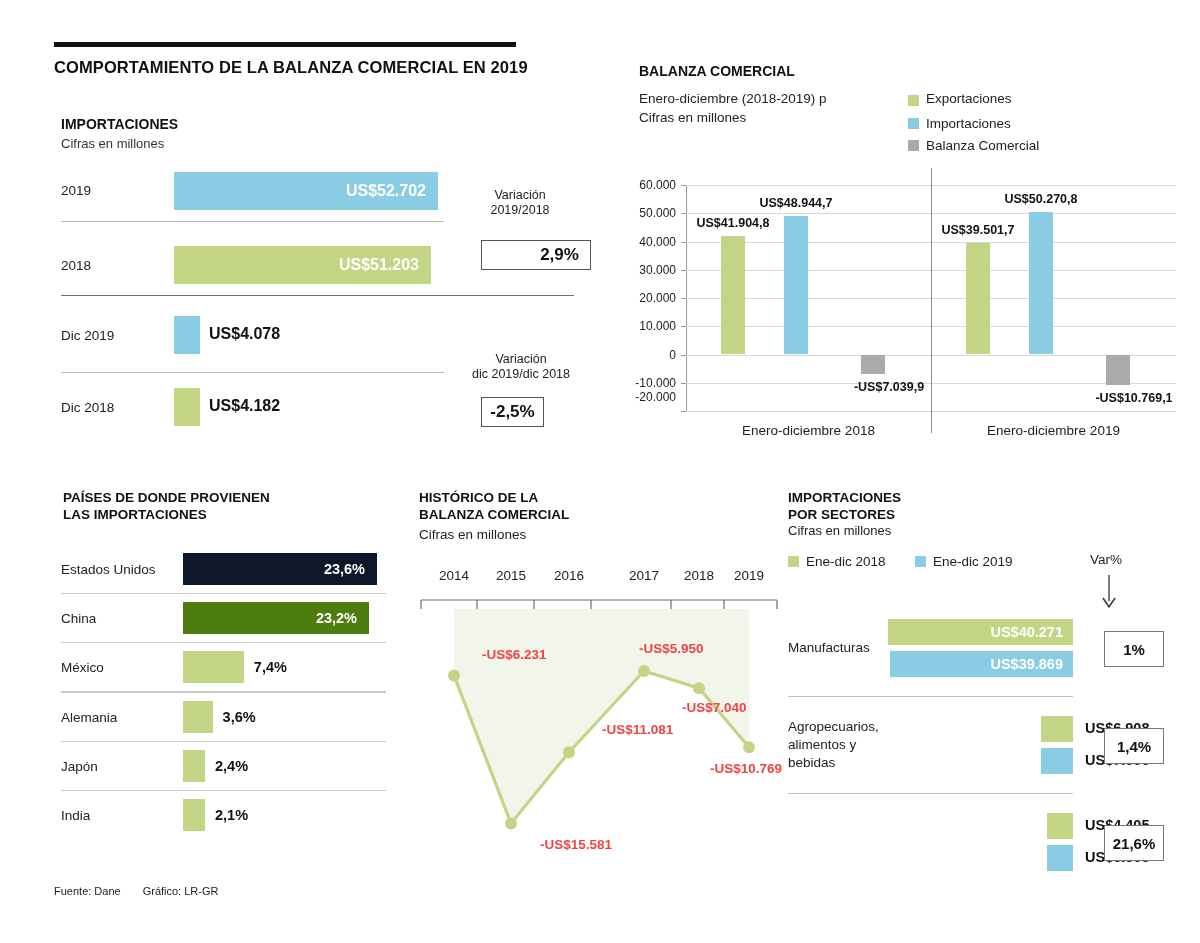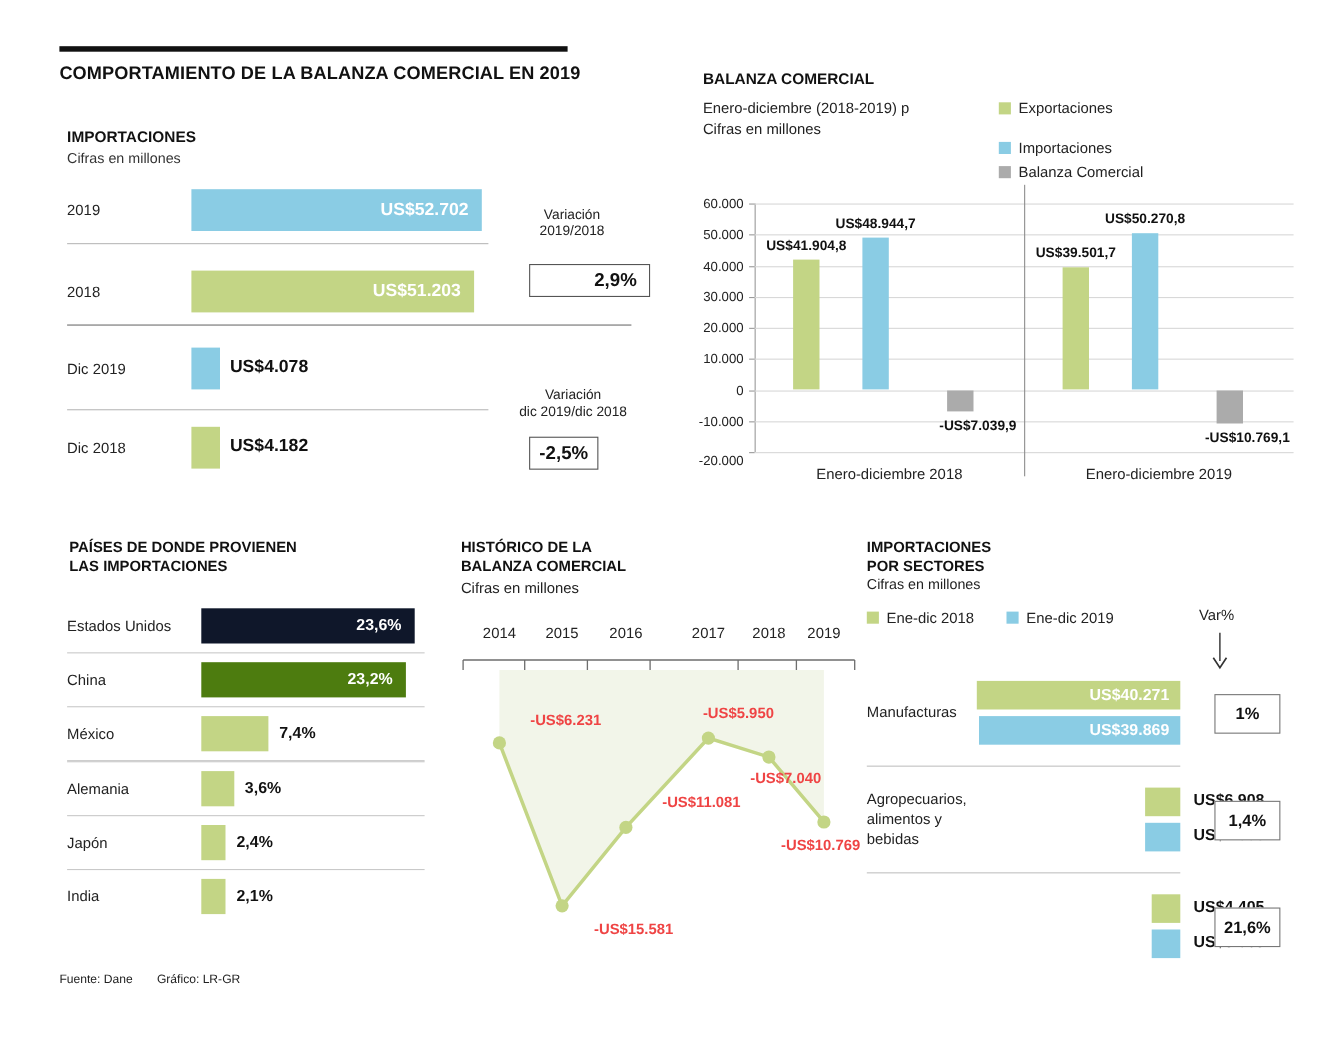--- a/index.html
+++ b/index.html
@@ -205,21 +205,21 @@
   <div>Variación</div>
   <div>dic 2019/dic 2018</div>
 </div>
 <div class="abs var-box" style="left:481px; top:397px; width:61px; height:28px;">-2,5%</div>
 
 <div class="abs" id="bc-title">BALANZA COMERCIAL</div>
 <div class="abs" id="bc-sub1">Enero-diciembre (2018-2019) p</div>
 <div class="abs" id="bc-sub2">Cifras en millones</div>
 
 <div class="abs" style="left:908px; top:91px;">
-  <div class="legend-item" style="margin-bottom:21px;">
+  <div class="legend-item" style="margin-bottom:10px;align-items:flex-end;">
     <span class="legend-swatch" style="background:#c3d585;"></span>
     <span>Exportaciones</span>
   </div>
   <div class="legend-item" style="margin-bottom:7px;">
     <span class="legend-swatch" style="background:#8accE4;"></span>
     <span>Importaciones</span>
   </div>
   <div class="legend-item">
     <span class="legend-swatch" style="background:#ababab;"></span>
     <span>Balanza Comercial</span>
@@ -249,21 +249,21 @@
       <div class="ytick-label" style="top: 84.75px; right: 500px;">30.000</div>
       <div class="ytick-mark" style="top: 84.75px;"></div>
       <div class="ytick-label" style="top: 113px; right: 500px;">20.000</div>
       <div class="ytick-mark" style="top: 113px;"></div>
       <div class="ytick-label" style="top: 141.25px; right: 500px;">10.000</div>
       <div class="ytick-mark" style="top: 141.25px;"></div>
       <div class="ytick-label" style="top: 169.5px; right: 500px;">0</div>
       <div class="ytick-mark" style="top: 169.5px;"></div>
       <div class="ytick-label" style="top: 197.75px; right: 500px;">-10.000</div>
       <div class="ytick-mark" style="top: 197.75px;"></div>
-      <div class="ytick-label" style="top: 234px; right: 500px; text-align: right;">-20.000</div>
+      <div class="ytick-label" style="top: 212px; right: 500px; text-align: right;">-20.000</div>
       <div class="ytick-mark" style="top: 226px;"></div>
     </div>
   <div id="plot-bars">
       <div class="vbar" style="left: 35px; top: 51.1189px; width: 24px; height: 118.381px; background: rgb(195, 213, 133);"></div>
       <div class="vbar-label" style="width: 130px; left: -18px; top: 31.1189px;">US$41.904,8</div>
       <div class="vbar" style="left: 98px; top: 31.2312px; width: 24px; height: 138.269px; background: rgb(138, 204, 228);"></div>
       <div class="vbar-label" style="width: 130px; left: 45px; top: 11.2312px;">US$48.944,7</div>
       <div class="vbar" style="left: 175px; top: 169.5px; width: 24px; height: 19.8877px; background: rgb(171, 171, 171);"></div>
       <div class="vbar-label" style="width: 130px; left: 138px; top: 195.388px;">-US$7.039,9</div>
       <div class="vbar" style="left: 280px; top: 57.9077px; width: 24px; height: 111.592px; background: rgb(195, 213, 133);"></div>

